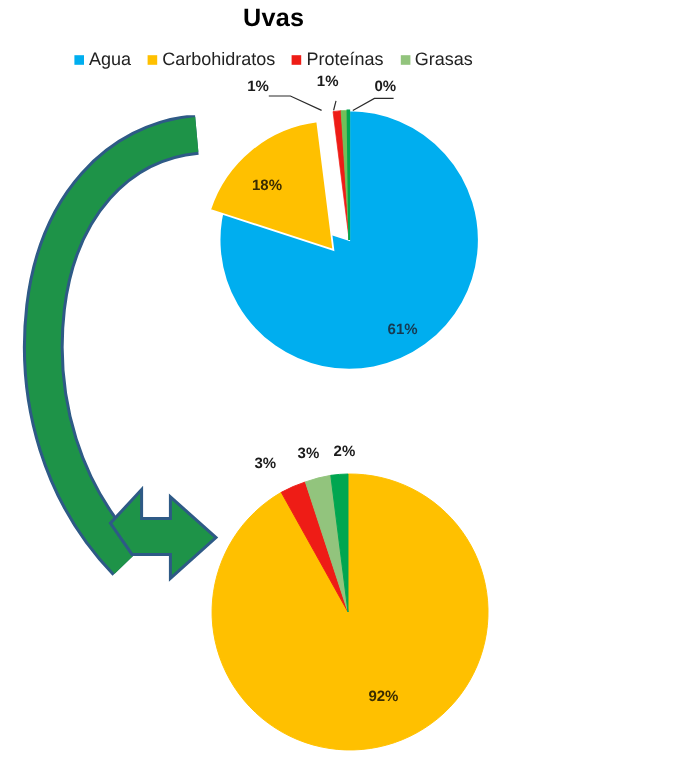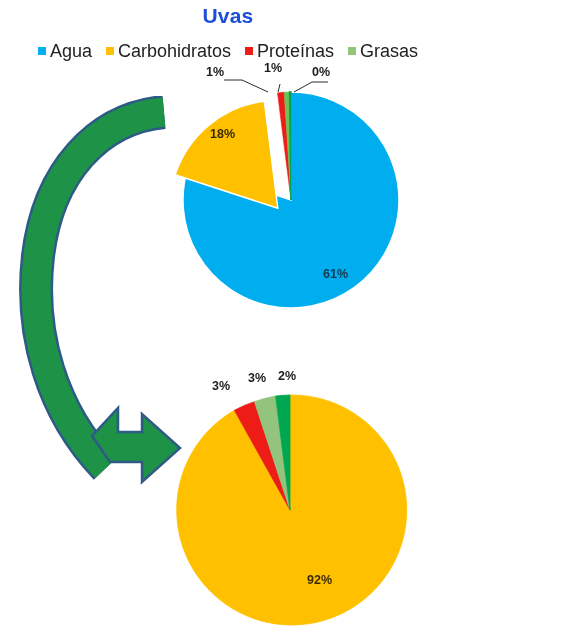--- a/index.html
+++ b/index.html
@@ -24,34 +24,34 @@
   
   .chart-title {
     position: absolute;
     top: 4px;
     left: 0;
     width: 456px;
     text-align: center;
     font-size: 21px;
     font-weight: bold;
     letter-spacing: 0.2px;
-    color: #1d4ed8;
+    color: #000000;
   }
 
   
   .legend {
     position: absolute;
     top: 42px;
     left: 0;
     width: 456px;
     display: flex;
     justify-content: center;
     align-items: center;
     gap: 14px;
-    font-size: 18px;
+    font-size: 15px;
     color: #222222;
     white-space: nowrap;
   }
   .legend-item {
     display: flex;
     align-items: center;
     gap: 4px;
   }
   .legend-swatch {
     width: 8px;
@@ -183,21 +183,21 @@
     <svg class="leader" style="left:-2px; top:-18px;" width="226" height="60" xmlns="http://www.w3.org/2000/svg">
       <path d="M 48,18 L 66,18 L 92,30" fill="none" stroke="#2b2b2b" stroke-width="1"></path>
       <path d="M 104,22 L 102,30" fill="none" stroke="#2b2b2b" stroke-width="1"></path>
       <path d="M 152,20 L 136,20 L 118,30" fill="none" stroke="#2b2b2b" stroke-width="1"></path>
     </svg>
 
     <div class="data-label" style="left:28px; top:-14px;">1%</div>
     <div class="data-label" style="left:86px; top:-18px;">1%</div>
     <div class="data-label" style="left:134px; top:-14px;">0%</div>
 
-    <div class="data-label on-yellow" style="left:32px; top:48px;">18%</div>
+    <div class="data-label on-yellow" style="left:32px; top:68px;">18%</div>
     <div class="data-label on-dark" style="left:145px; top:188px;">61%</div>
   </div>
 
   <div class="pie-wrap" id="pie-bottom-wrap">
     <svg width="236" height="236" viewBox="0 0 236 236" xmlns="http://www.w3.org/2000/svg">
 
       <path d="M 118,118 L 118,3 A 115,115 0 1 1 62.40,18.28 Z" fill="#FFC000" stroke="#FFC000" stroke-width="0.8"></path>
 
       <path d="M 118,118 L 62.40,18.28 A 115,115 0 0 1 82.46,9.64 Z" fill="#EE1C16" stroke="#EE1C16" stroke-width="0.8"></path>
 

